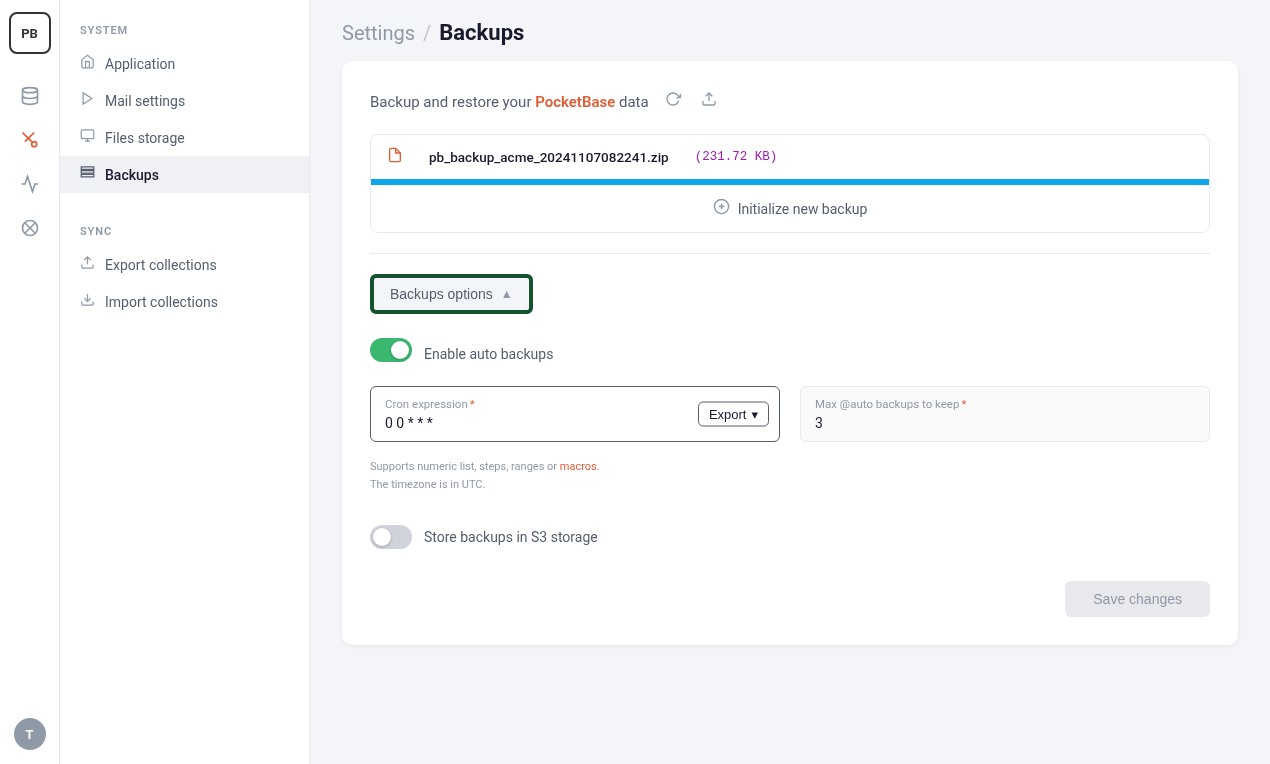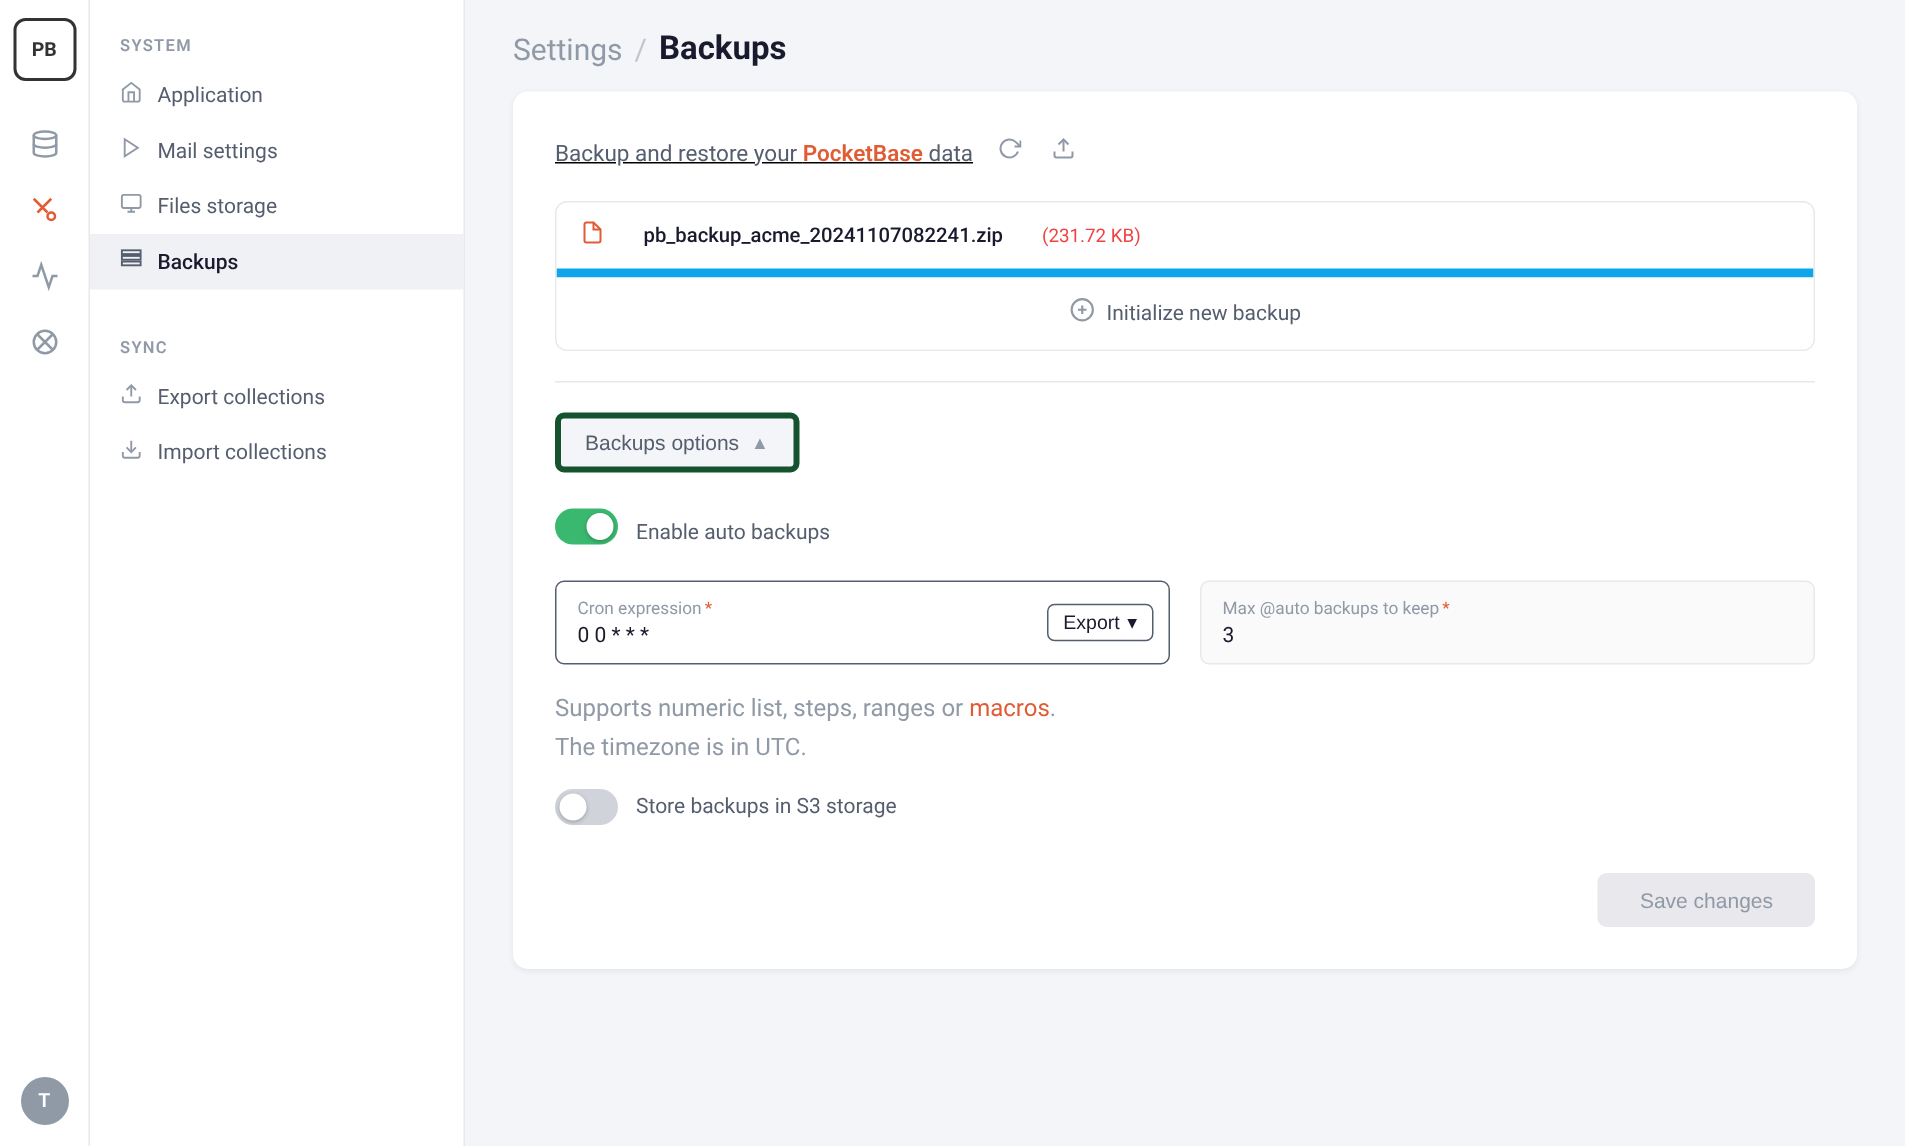--- a/index.html
+++ b/index.html
@@ -134,21 +134,20 @@
       padding: 28px;
       box-shadow: 0 1px 4px rgba(0,0,0,0.07);
     }
 
     
     .backup-header {
       display: flex;
       align-items: center;
       gap: 12px;
       margin-bottom: 20px;
-      text-decoration: underline;
     }
     .backup-header-text {
       font-size: 15px;
       color: #555e6e;
     }
     .backup-header-text b { color: #e05c35; font-weight: 600; }
     .icon-btn {
       background: none;
       border: none;
       cursor: pointer;
@@ -168,21 +167,21 @@
     .backup-file-row {
       display: flex;
       align-items: center;
       gap: 26px;
       padding: 12px 16px;
       border-bottom: 6px solid #0ea5e9;
       cursor: pointer;
     }
     .file-icon { font-size: 16px; color: #e05c35; }
     .file-name { font-size: 13.5px; color: #1a1a2e; font-weight: 500; }
-    .file-size { font-size: 12.5px; color: #ef4444; }
+    .file-size { font-size: 12.5px; color: #a21caf; font-family: Liberation Mono, monospace; }
     .init-backup-row {
       display: flex;
       align-items: center;
       justify-content: center;
       gap: 8px;
       padding: 13px 16px;
       cursor: pointer;
       color: #555e6e;
       font-size: 14px;
       background: #fff;
@@ -277,24 +276,24 @@
       padding: 4px 10px;
       font-size: 13px;
       color: #1a1a2e;
       cursor: pointer;
       display: flex;
       align-items: center;
       gap: 5px;
     }
 
     .hint-text {
-      font-size: 16px;
+      font-size: 11px;
       color: #9099a6;
       line-height: 1.6;
-      margin-bottom: 16px;
+      margin-bottom: 32px;
     }
     .hint-text a { color: #e05c35; text-decoration: none; }
 
     
     .s3-toggle-row {
       display: flex;
       align-items: center;
       gap: 12px;
       margin-bottom: 32px;
     }

